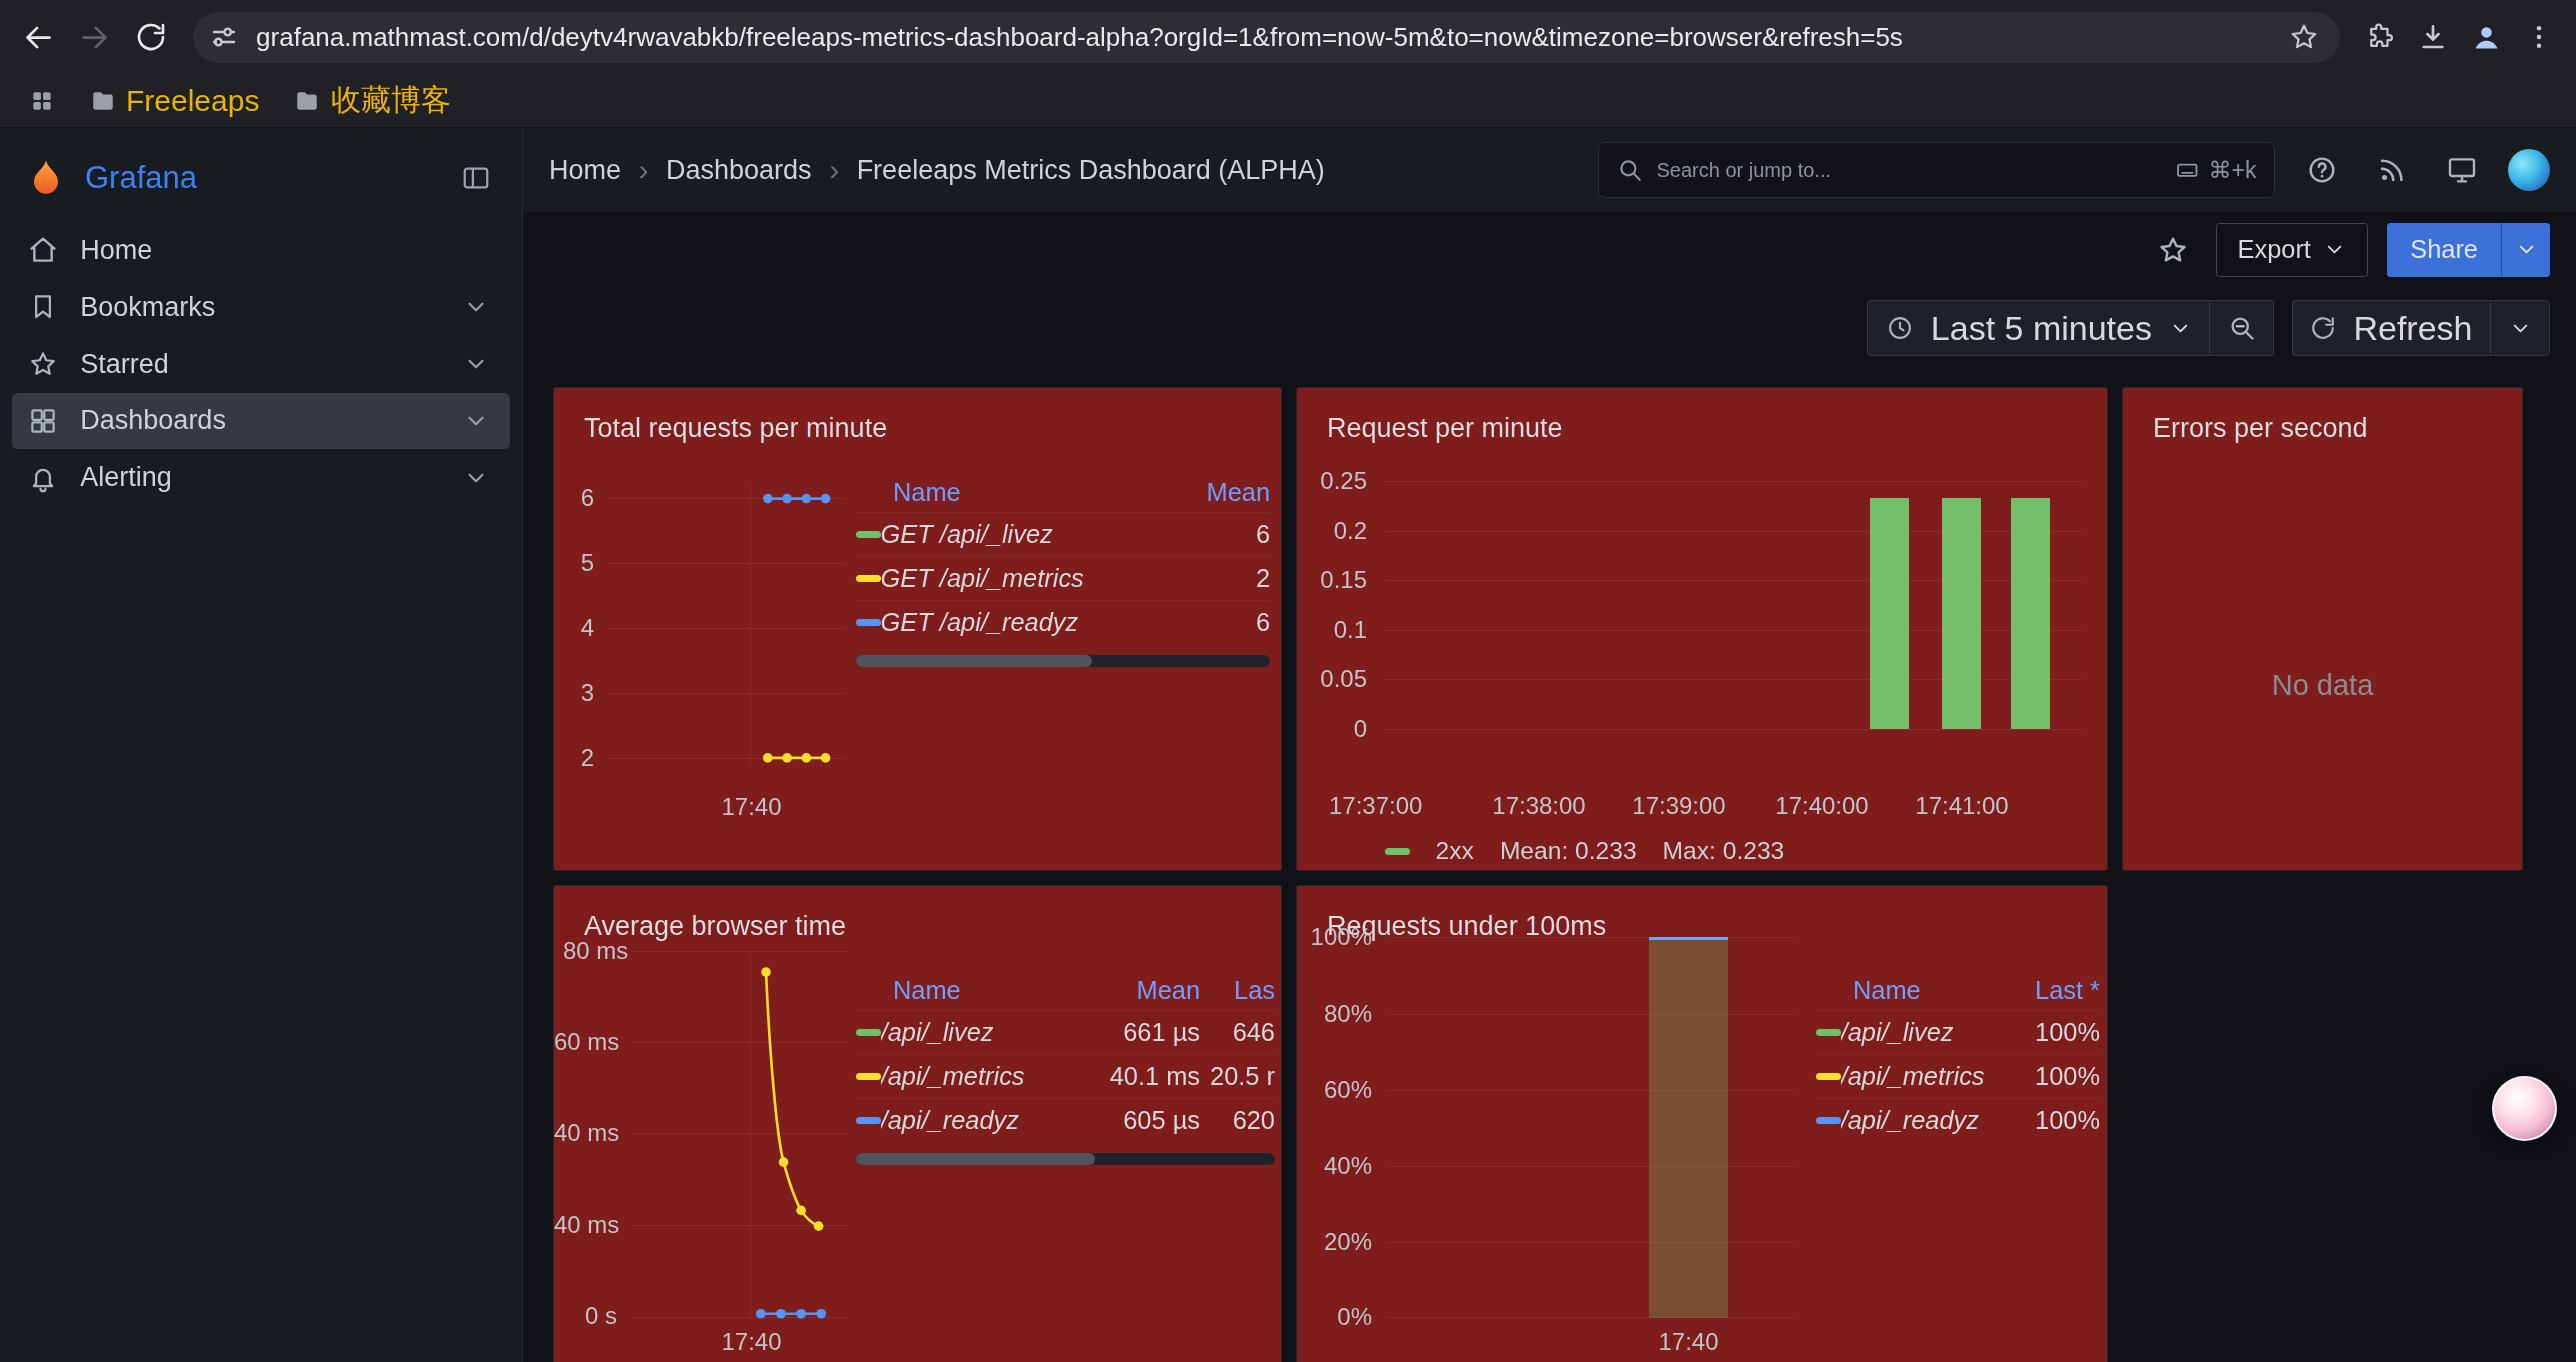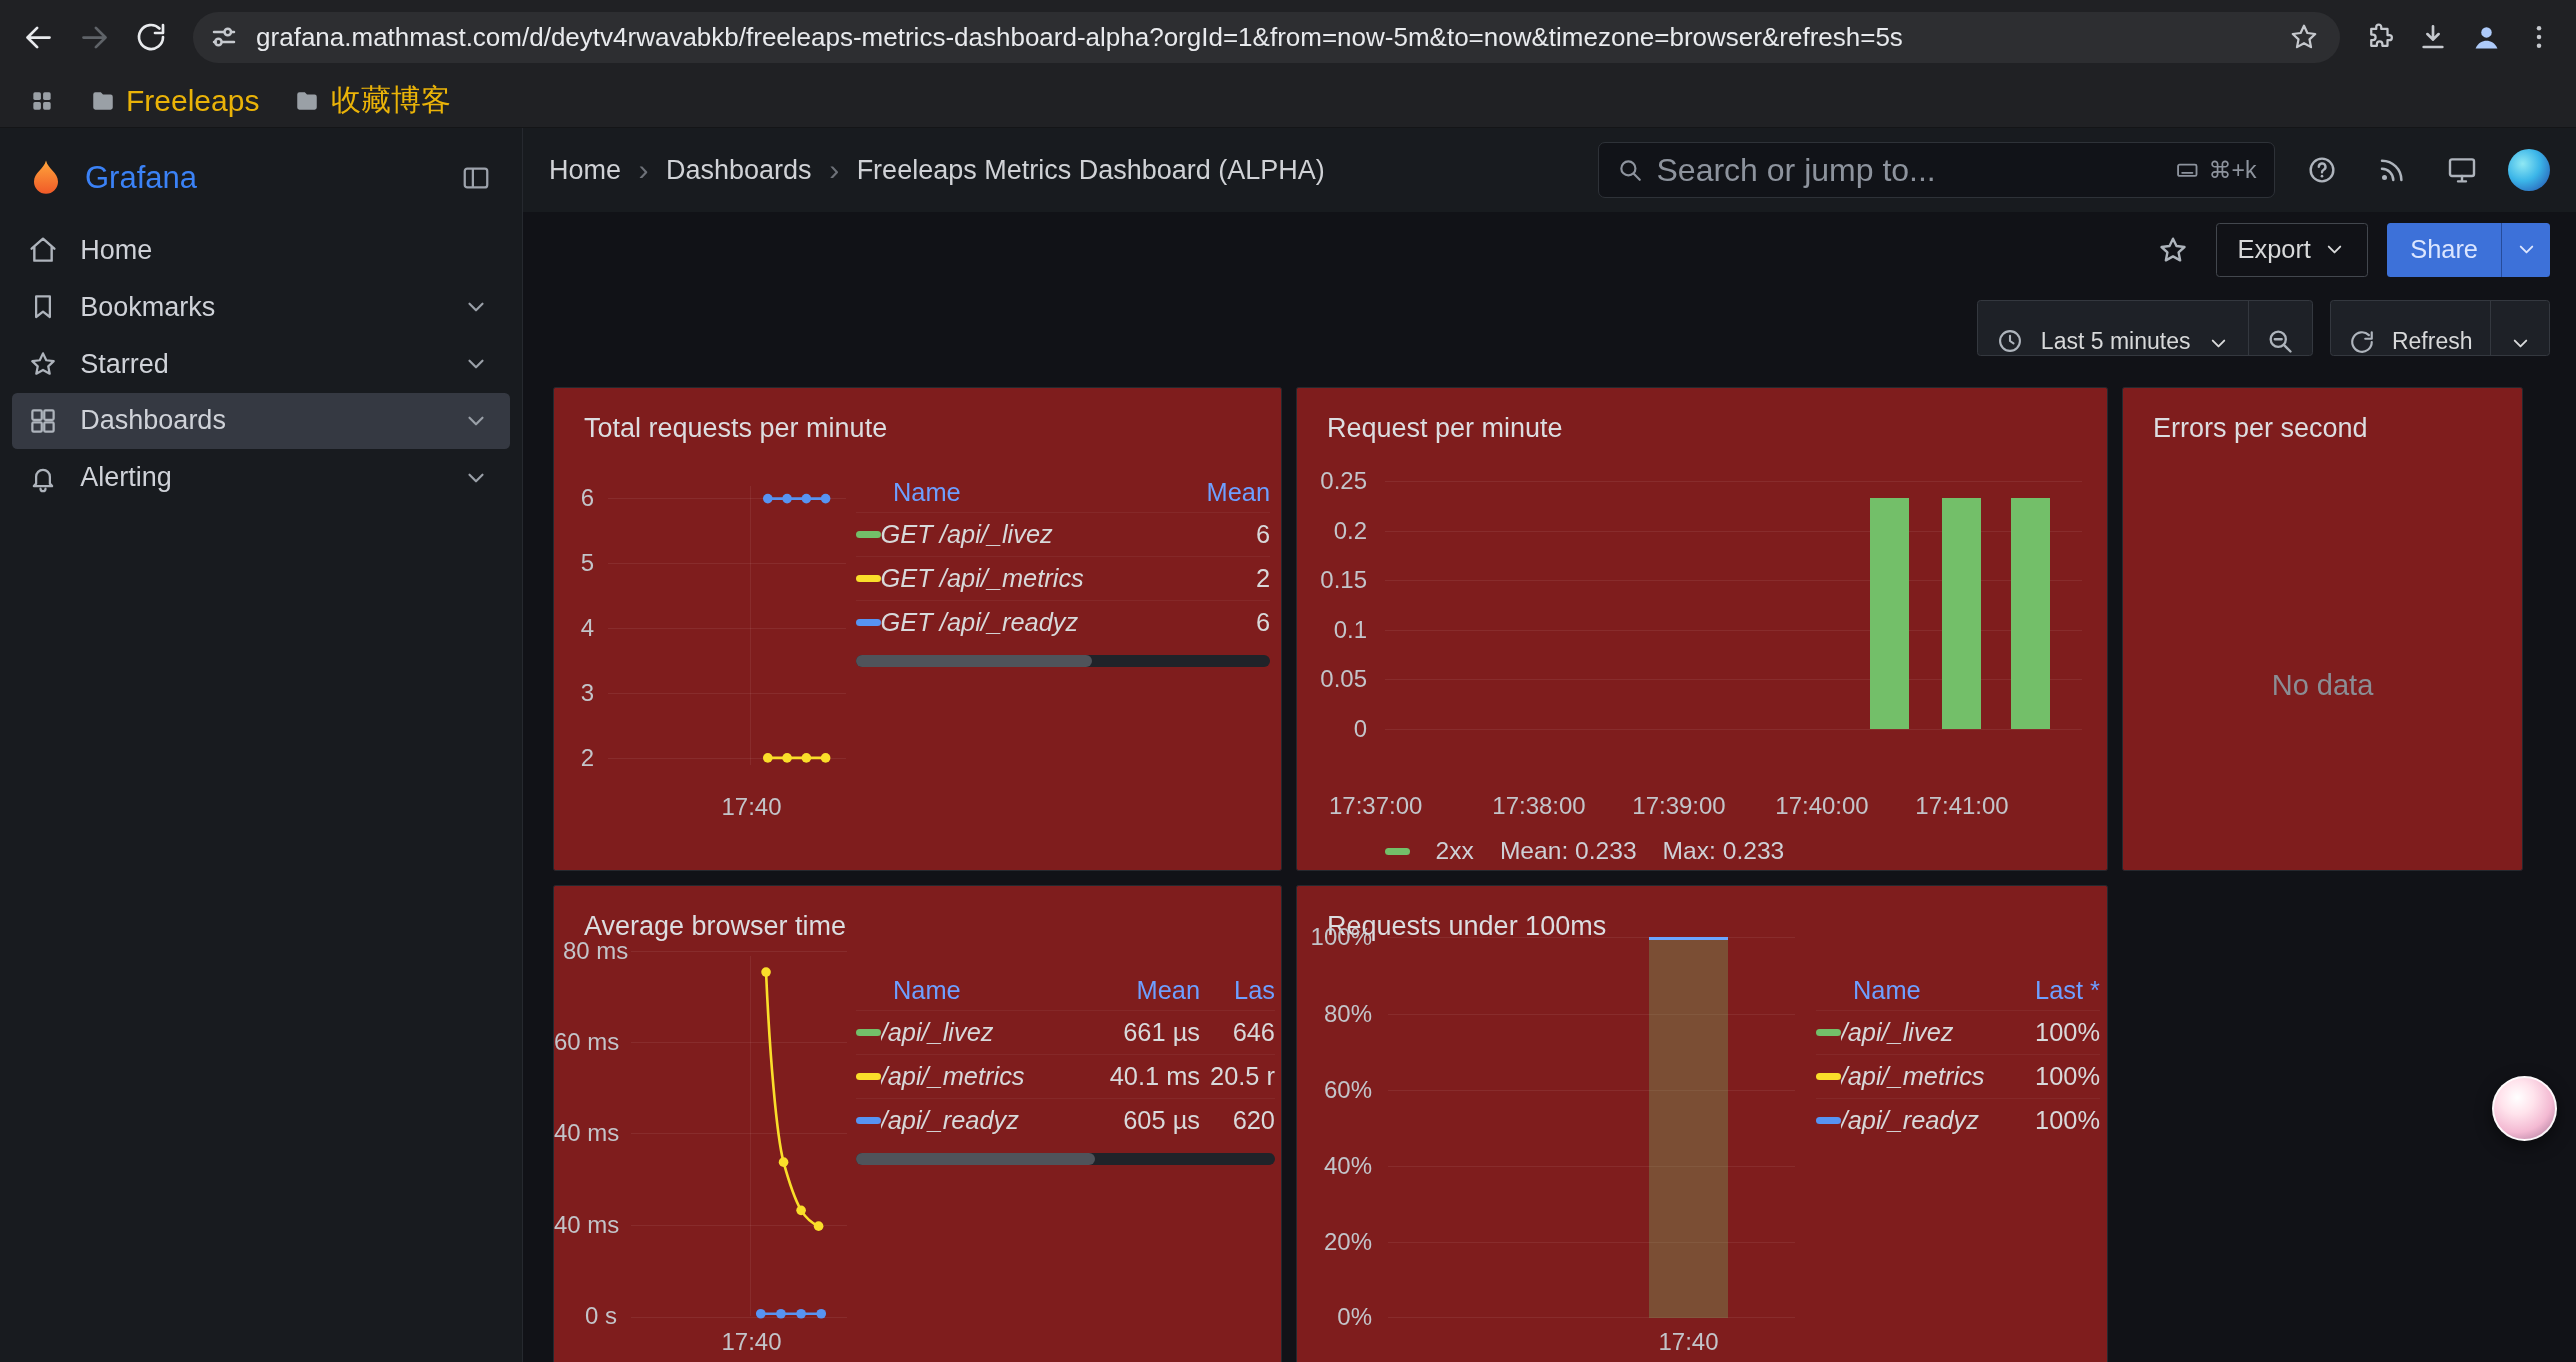--- a/index.html
+++ b/index.html
@@ -29,36 +29,36 @@
   .menu-item { height:56px; display:flex; align-items:center; gap:21px; padding:0 21px 0 14px; margin:0.9px 12.3px; border-radius:5.3px; color:#cfd2d8; font-size:27px; }
   .menu-item .mi-icon { width:33px; height:33px; display:flex; align-items:center; justify-content:center; color:#aeb4bc; flex:0 0 auto; }
   .menu-item .chev { margin-left:auto; color:#9aa0a8; }
   .menu-item.active { background:#353942; }
 
   .main { flex:1; min-width:0; display:flex; flex-direction:column; }
   .g-header { height:84px; display:flex; align-items:center; gap:23px; padding:0 26px; background:#181b1f; }
   .crumbs { display:flex; align-items:center; gap:17.5px; font-size:27px; color:#d0d2d6; white-space:nowrap; }
   .crumb-sep { color:#6d7178; font-size:30px; line-height:1; }
   .searchbox { margin-left:auto; width:677px; height:56px; background:#111318; border:0.9px solid #2e3238; border-radius:7px; display:flex; align-items:center; padding:0 17.5px; gap:14px; color:#8d939d; flex:0 0 auto; }
-  .searchbox input { flex:1; min-width:0; background:transparent; border:none; outline:none; color:#ffffff; font-size:32px; font-family:inherit; }
+  .searchbox input { flex:1; min-width:0; background:transparent; border:none; outline:none; color:#ffffff; font-size:20px; font-family:inherit; }
   .searchbox input::placeholder { color:#8d939d; }
   .kbd { display:flex; align-items:center; gap:8.8px; font-size:23px; color:#8d939d; }
   .hicon { width:47px; height:47px; display:flex; align-items:center; justify-content:center; color:#aeb4bc; flex:0 0 auto; }
   .g-avatar { width:42px; height:42px; border-radius:50%; background:radial-gradient(circle at 35% 35%, #8fe8f4, #3bb5e8 45%, #2b6fc0 80%); flex:0 0 auto; }
 
   .g-toolbar { height:75px; display:flex; align-items:center; justify-content:flex-end; gap:19px; padding:0 26px; }
   .icon-only-btn { width:47px; height:47px; display:flex; align-items:center; justify-content:center; color:#aeb4bc; }
   .btn-outline { height:54px; display:flex; align-items:center; gap:12.3px; padding:0 21px; border:0.9px solid #43474e; border-radius:3.5px; color:#d8d9da; font-size:25.4px; }
   .btn-share { height:54px; display:flex; border-radius:3.5px; overflow:hidden; background:#3d71d9; color:#dce6ff; }
   .btn-share .main-part { padding:0 23px; display:flex; align-items:center; font-size:25.4px; font-weight:500; }
   .btn-share .chev-part { width:49px; border-left:0.9px solid rgba(10,30,80,0.45); display:flex; align-items:center; justify-content:center; }
 
   .g-timebar { height:82px; display:flex; align-items:center; justify-content:flex-end; padding:0 26px; }
   .tgroup { display:flex; align-items:stretch; height:56px; background:#1e2127; border:0.9px solid #34383f; border-radius:3.5px; overflow:hidden; }
-  .tseg { display:flex; align-items:flex-end; gap:17px; padding:0 17.5px; color:#d8d9da; font-size:23px; }
+  .tseg { display:flex; align-items:center; gap:17px; padding:0 17.5px; color:#d8d9da; font-size:34px; }
   .tseg + .tseg { border-left:0.9px solid #34383f; }
   .tgap { width:17.5px; }
   .ticon { color:#aeb4bc; }
 
   
   .canvas { position:relative; flex:1; min-height:0; }
   .panel { position:absolute; background:#7f1d1d; border:0.9px solid #25282e; border-radius:2.6px; overflow:hidden; }
   .panel-title { padding:24.6px 30px 0; font-size:27px; font-weight:500; color:#dcdde0; white-space:nowrap; }
   .tick { position:absolute; font-size:24px; color:#c3c4c9; line-height:28px; white-space:nowrap; }
   .grid-h { position:absolute; height:0.9px; background:rgba(255,255,255,0.07); }

